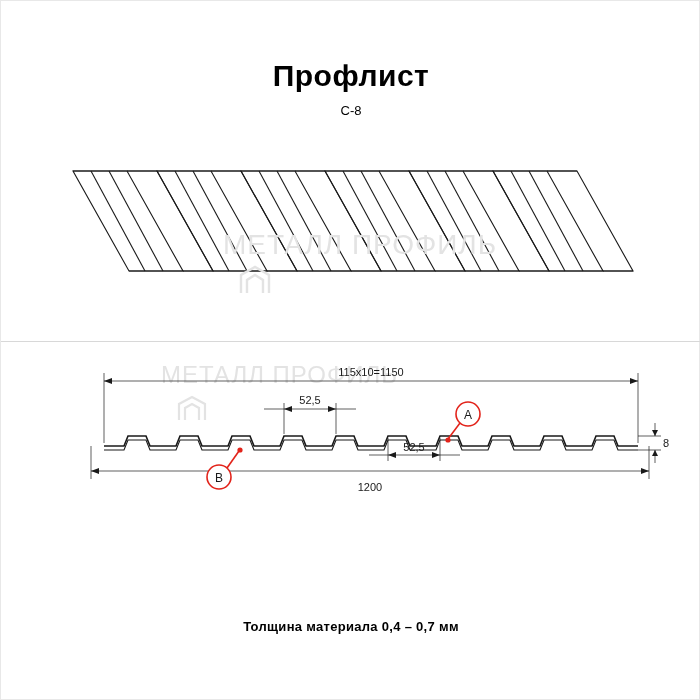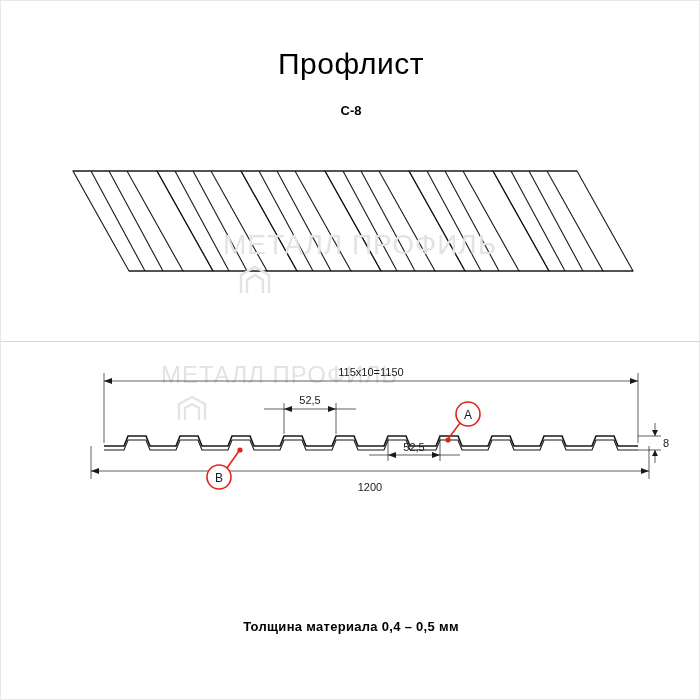--- a/index.html
+++ b/index.html
@@ -16,36 +16,36 @@
   }
   .page {
     position: relative;
     width: 700px;
     height: 700px;
     box-sizing: border-box;
     border: 1px solid #e8e8e8;
   }
   .title {
     position: absolute;
-    top: 46px;
+    top: 58px;
     left: 0;
     width: 700px;
     text-align: center;
     font-size: 30px;
+    font-weight: bold;
+    letter-spacing: 0.5px;
+  }
+  .subtitle {
+    position: absolute;
+    top: 102px;
+    left: 0;
+    width: 700px;
+    text-align: center;
+    font-size: 13px;
     font-weight: normal;
-    letter-spacing: 0.5px;
-  }
-  .subtitle {
-    position: absolute;
-    top: 102px;
-    left: 0;
-    width: 700px;
-    text-align: center;
-    font-size: 13px;
-    font-weight: bold;
   }
   .footer-note {
     position: absolute;
     top: 618px;
     left: 0;
     width: 700px;
     text-align: center;
     font-size: 13px;
     font-weight: bold;
     letter-spacing: 0.3px;
@@ -253,15 +253,15 @@
   </div>
   <div class="wm-logo" style="top:392px;left:172px;">
     <svg width="40" height="36" viewBox="0 0 40 36">
       <g fill="none" stroke="#e3e3e3" stroke-width="2.2">
         <path d="M6,27 L6,11 L19,4 L32,11 L32,27"></path>
         <path d="M12,27 L12,15 L19,11 L26,15 L26,27"></path>
       </g>
     </svg>
   </div>
 
-  <div class="footer-note">Толщина материала 0,4 – 0,5 мм</div>
+  <div class="footer-note">Толщина материала 0,4 – 0,7 мм</div>
 
 </div>
 
 </body></html>

